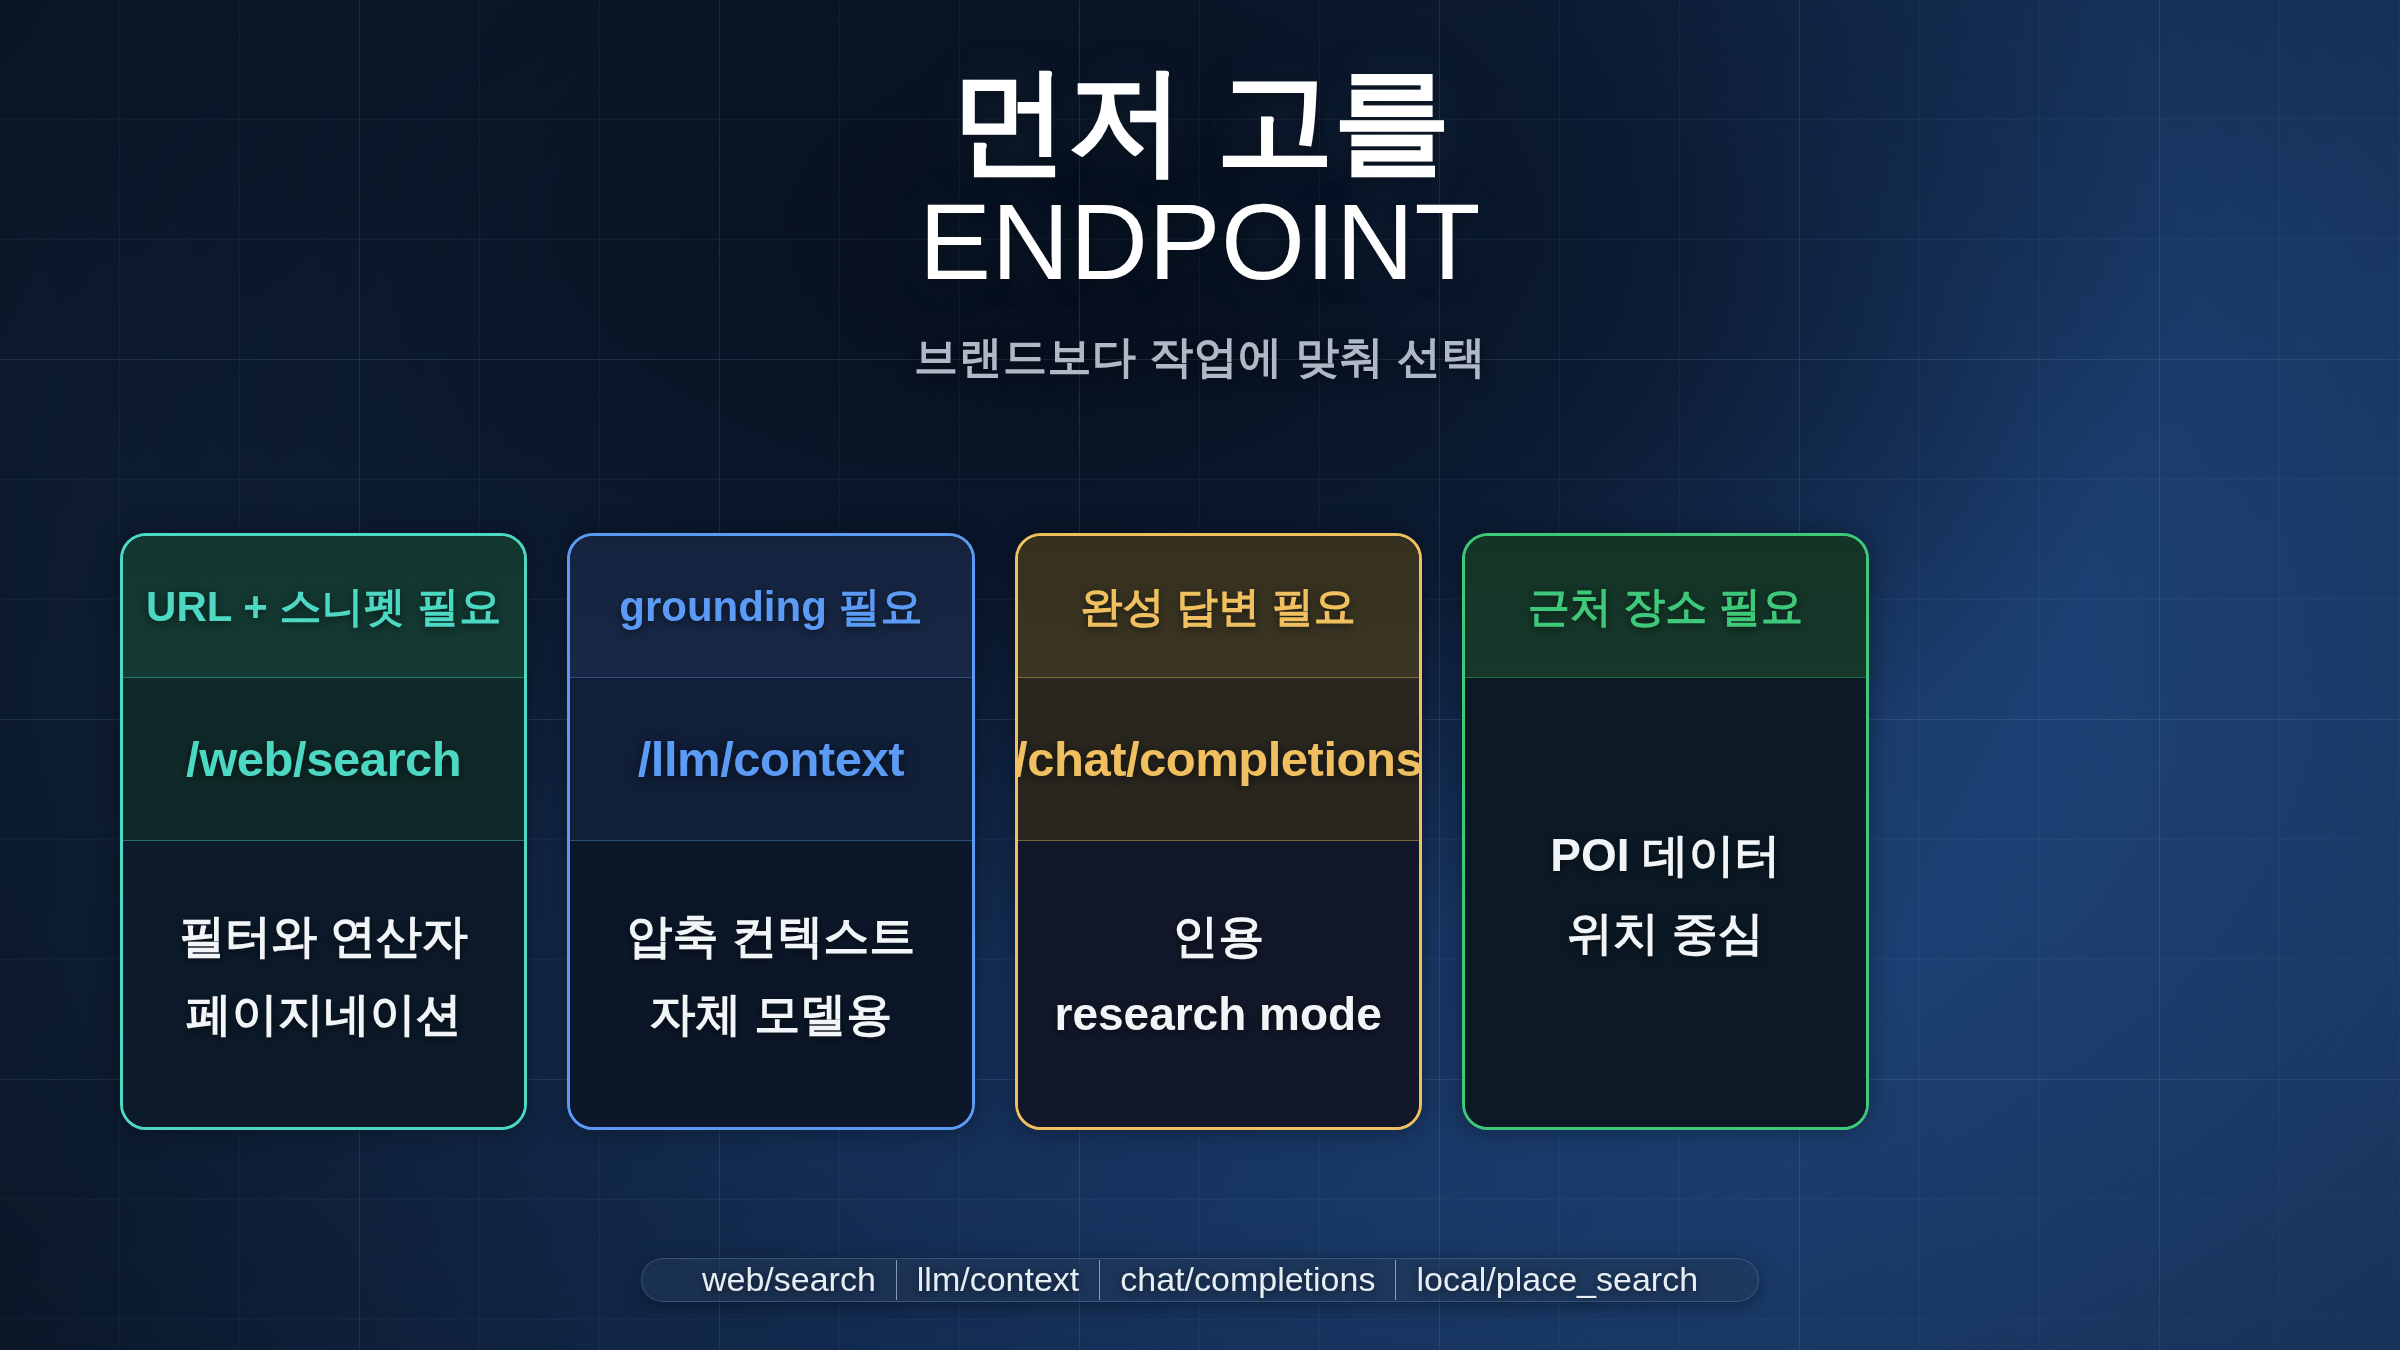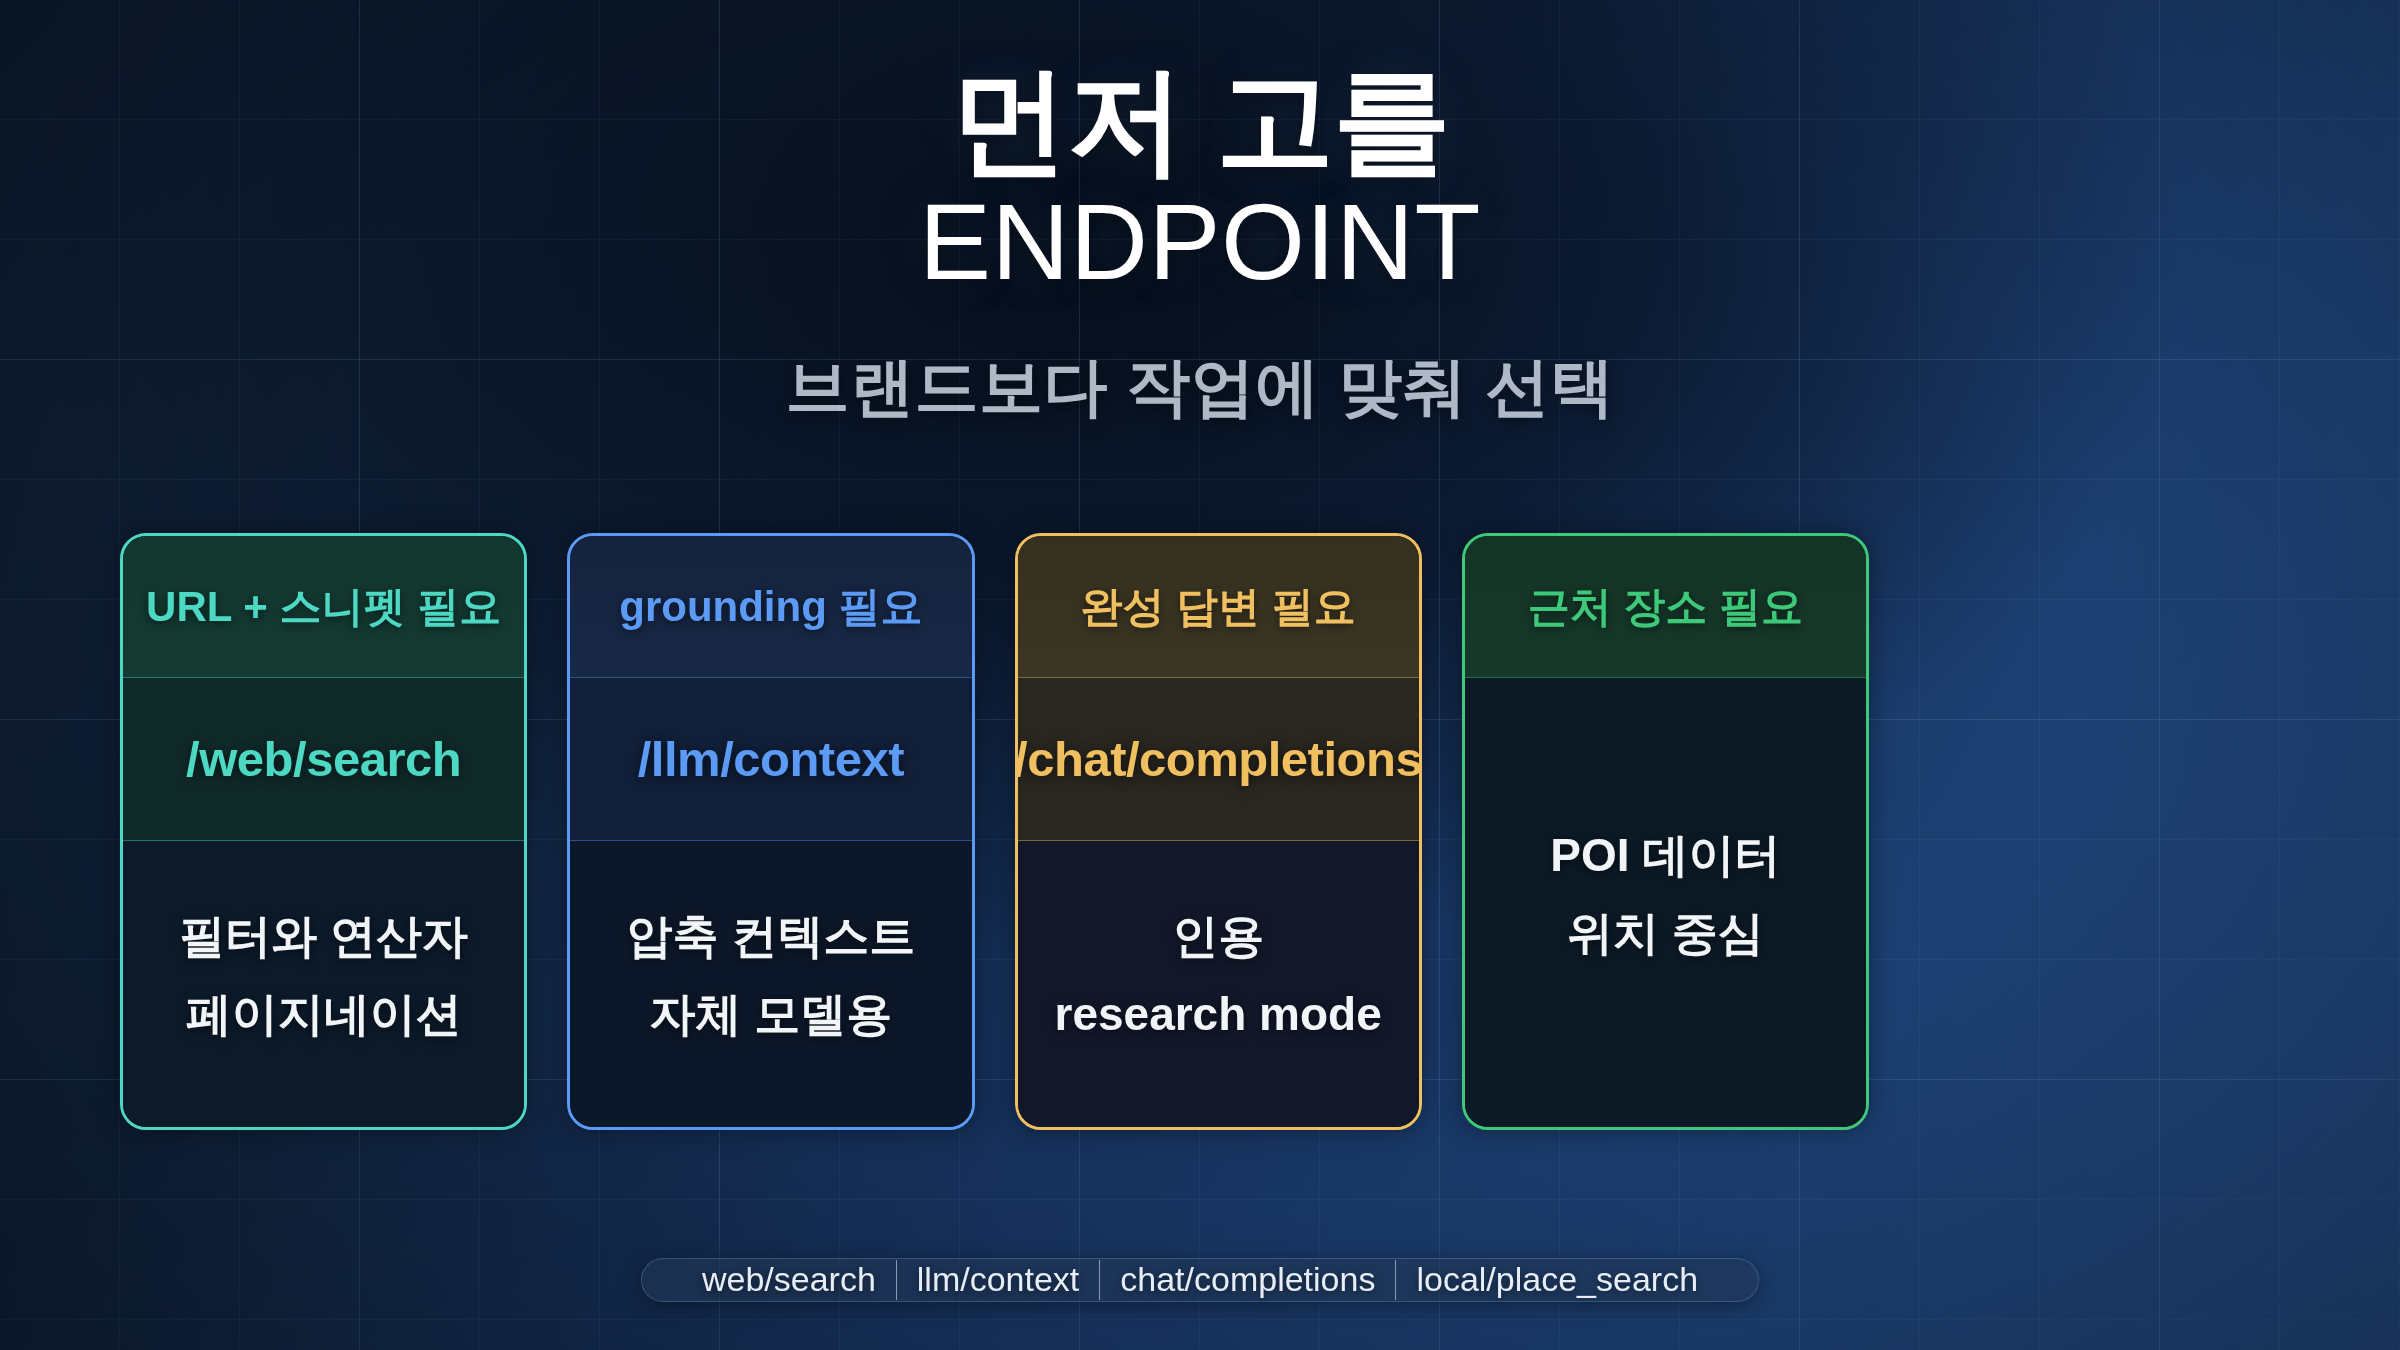--- a/index.html
+++ b/index.html
@@ -63,22 +63,22 @@
   }
   #title-en {
     font-size:108px;
     font-weight:400;
     color:#ffffff;
     line-height:1.10;
     letter-spacing:0.5px;
     text-shadow:0 4px 22px rgba(0,0,0,0.55), 0 0 46px rgba(120,180,255,0.16);
   }
   #subtitle {
-    margin-top:42px;
-    font-size:64px;
+    margin-top:26px;
+    font-size:44px;
     font-weight:700;
     color:#aeb8c6;
     letter-spacing:0.5px;
     text-shadow:0 3px 14px rgba(0,0,0,0.55);
   }
 
   
   #cards {
     position:absolute;
     left:120px; top:533px;

